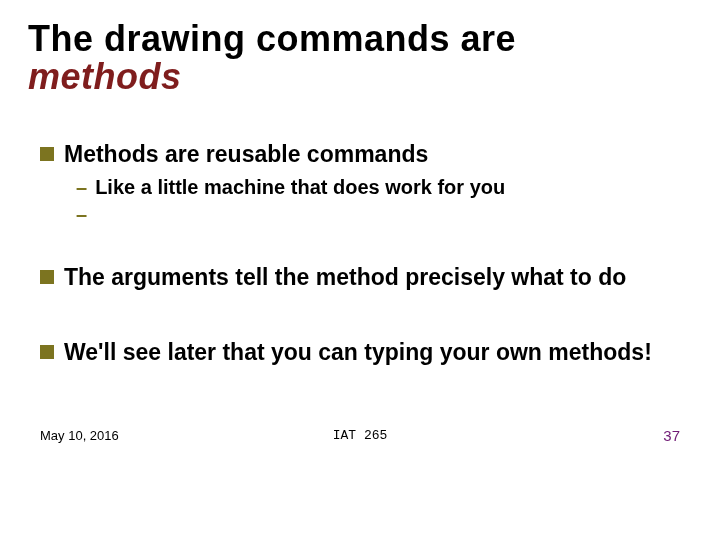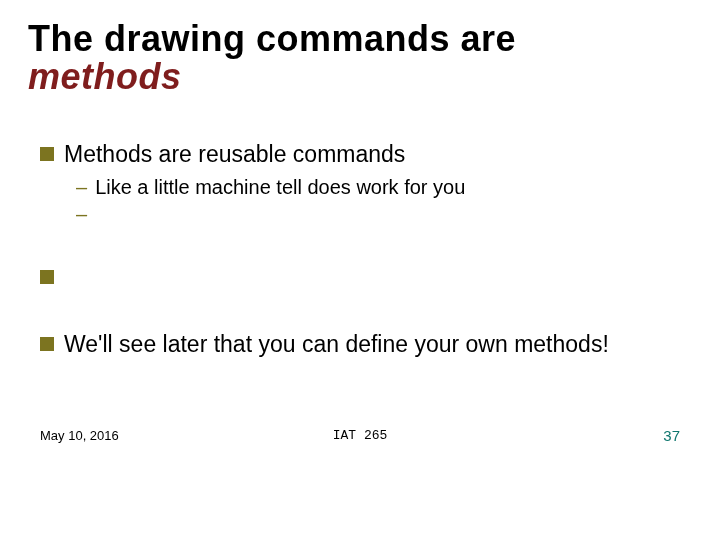--- a/index.html
+++ b/index.html
@@ -39,20 +39,21 @@
     font-size: 36px;
     color: #7f1d1d;
     letter-spacing: 0.5px;
     line-height: 1.05;
   }
   .content {
     position: absolute;
     top: 140px;
     left: 40px;
     right: 40px;
+    font-weight: bold;
   }
   .bullet {
     display: flex;
     align-items: flex-start;
     margin-bottom: 6px;
   }
   .bullet-marker {
     width: 14px;
     height: 14px;
     background: #7c7420;
@@ -108,21 +109,21 @@
     color: #000000;
   }
   .footer-center {
     position: absolute;
     left: 50%;
     transform: translateX(-50%);
     color: #000000;
     font-family: Liberation Mono, monospace;
   }
   .footer-right {
-    color: #0f766e;
+    color: #701a75;
     font-size: 15px;
   }
 </style>
 </head>
 <body>
 
 <div class="slide">
 
   <div class="title-block">
     <div class="title-line1">The drawing commands are</div>
@@ -131,38 +132,39 @@
 
   <div class="content">
 
     <div class="bullet">
       <div class="bullet-marker"></div>
       <div class="bullet-text">Methods are reusable commands</div>
     </div>
     <div class="sub-list">
       <div class="sub-item">
         <div class="sub-marker">–</div>
-        <div class="sub-text">Like a little machine tell does work for you</div>
+        <div class="sub-text">Like a little machine that does work for you</div>
       </div>
       <div class="sub-item">
         <div class="sub-marker">–</div>
       </div>
     </div>
 
     <div class="gap-medium"></div>
 
     <div class="bullet">
       <div class="bullet-marker"></div>
+      <div class="bullet-text">The arguments tell the method precisely what to do</div>
     </div>
 
     <div class="gap-large"></div>
 
     <div class="bullet">
       <div class="bullet-marker"></div>
-      <div class="bullet-text">We'll see later that you can define your own methods!</div>
+      <div class="bullet-text">We'll see later that you can typing your own methods!</div>
     </div>
 
   </div>
 
   <div class="footer">
     <span class="footer-left">May 10, 2016</span>
     <span class="footer-center">IAT 265</span>
     <span class="footer-right">37</span>
   </div>
 

